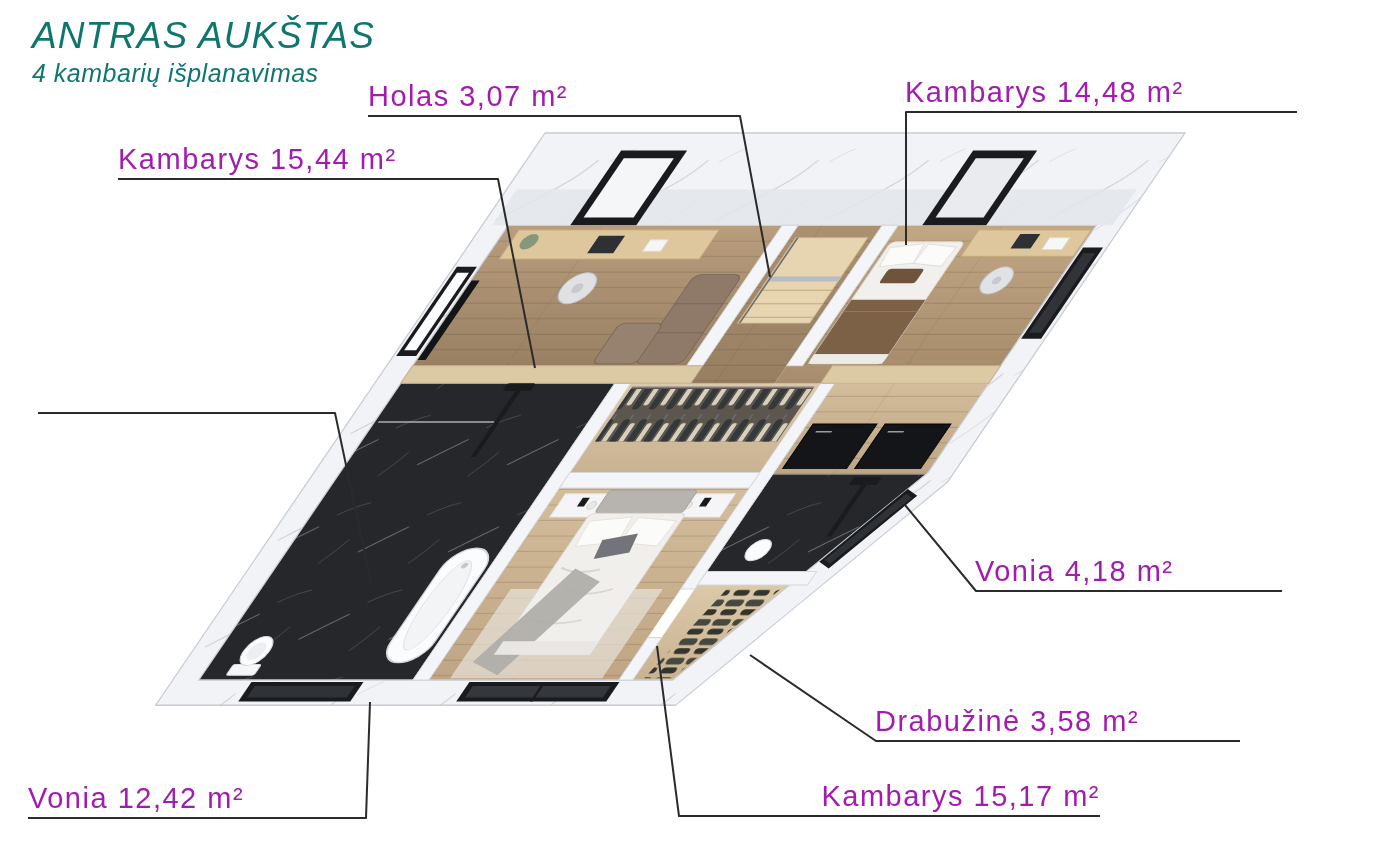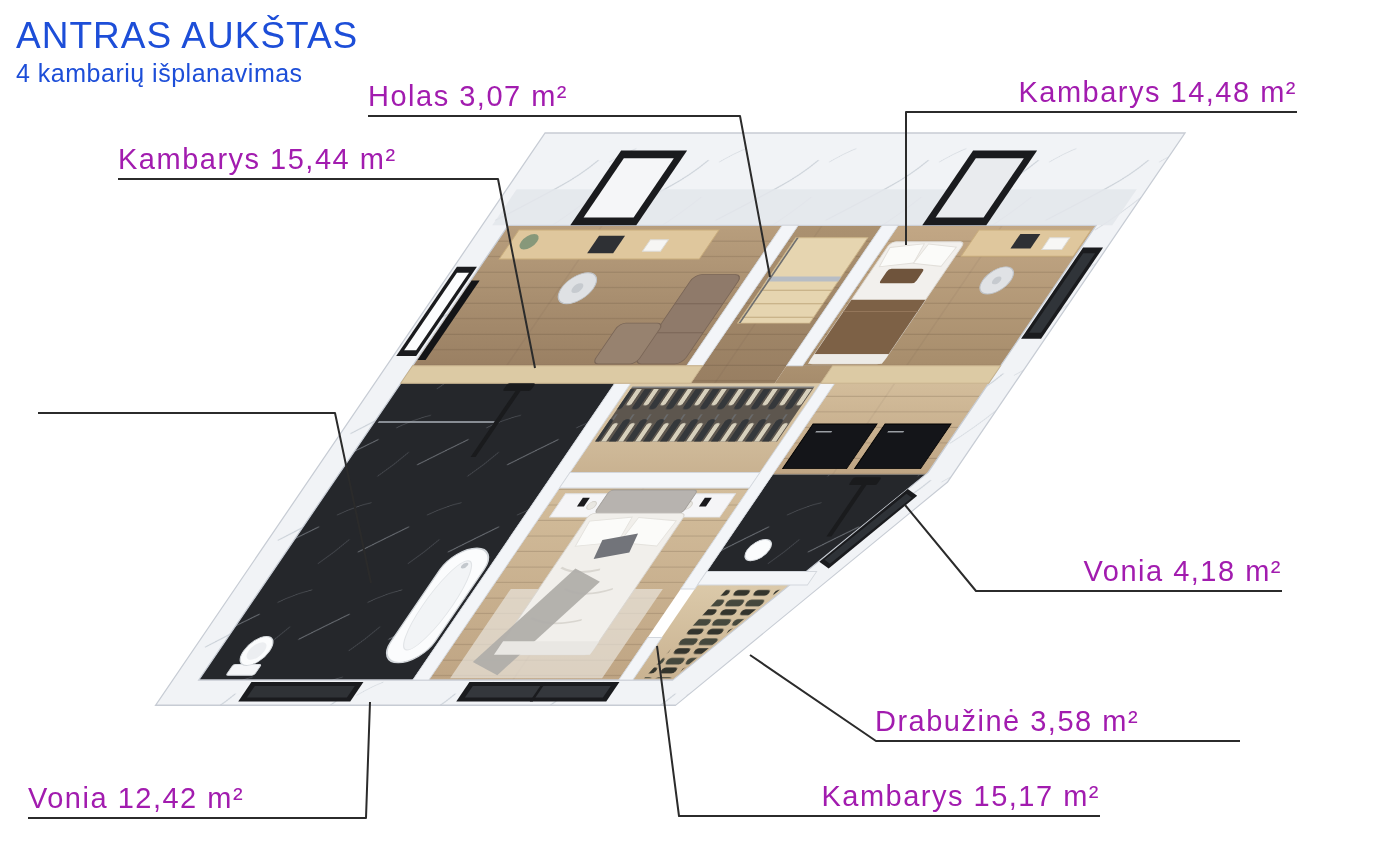--- a/index.html
+++ b/index.html
@@ -1,28 +1,28 @@
 <!DOCTYPE html>
 <html><head>
 <meta charset="utf-8">
 <style>
   html,body{margin:0;padding:0;background:#ffffff;}
   .canvas{position:relative;width:1400px;height:857px;background:#ffffff;overflow:hidden;
           font-family:"Liberation Sans", sans-serif;}
   .scene{position:absolute;left:0;top:0;width:1400px;height:857px;}
-  .header{position:absolute;left:16px;top:16px;color:#1d4ed8;}
+  .header{position:absolute;left:32px;top:16px;color:#0f766e;font-style:italic;}
   .header h1{margin:0;font-size:37px;font-weight:400;letter-spacing:1px;line-height:1.1;}
   .header h2{margin:2px 0 0 0;font-size:25px;font-weight:400;letter-spacing:0.5px;}
   .room-label{position:absolute;font-size:29px;font-weight:400;letter-spacing:1.5px;
               color:#a21caf;white-space:nowrap;line-height:36px;}
   #lbl-holas {left:368px;top:78px;width:372px;}
-  #lbl-k1448 {left:905px;top:74px;width:392px;text-align:right;}
+  #lbl-k1448 {left:905px;top:74px;width:392px;text-align:left;}
   #lbl-k1544 {left:118px;top:141px;width:380px;}
   #lbl-d576  {left:38px; top:375px;width:297px;}
-  #lbl-v418  {left:975px;top:553px;width:307px;text-align:right;}
+  #lbl-v418  {left:975px;top:553px;width:307px;}
   #lbl-d358  {left:875px;top:703px;width:365px;text-align:left;}
   #lbl-v1123 {left:28px; top:780px;width:338px;}
   #lbl-k1517 {left:678px;top:778px;width:422px;text-align:right;}
 </style>
 </head>
 <body>
 
 <div class="canvas">
 
   <svg class="scene" viewBox="0 0 1400 857">

